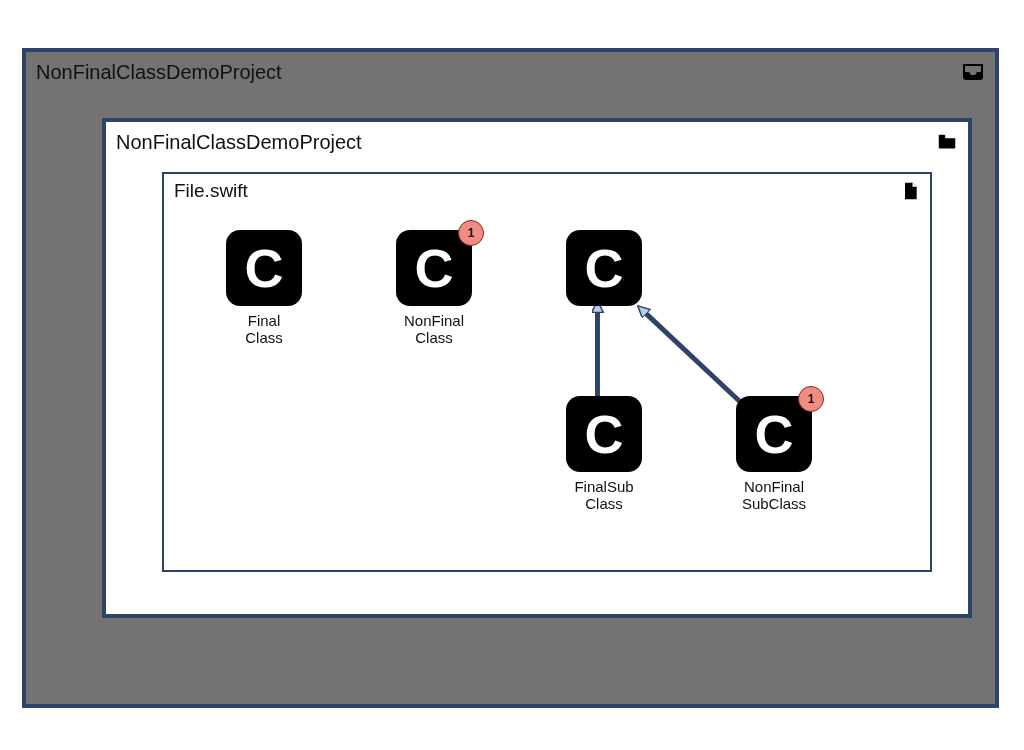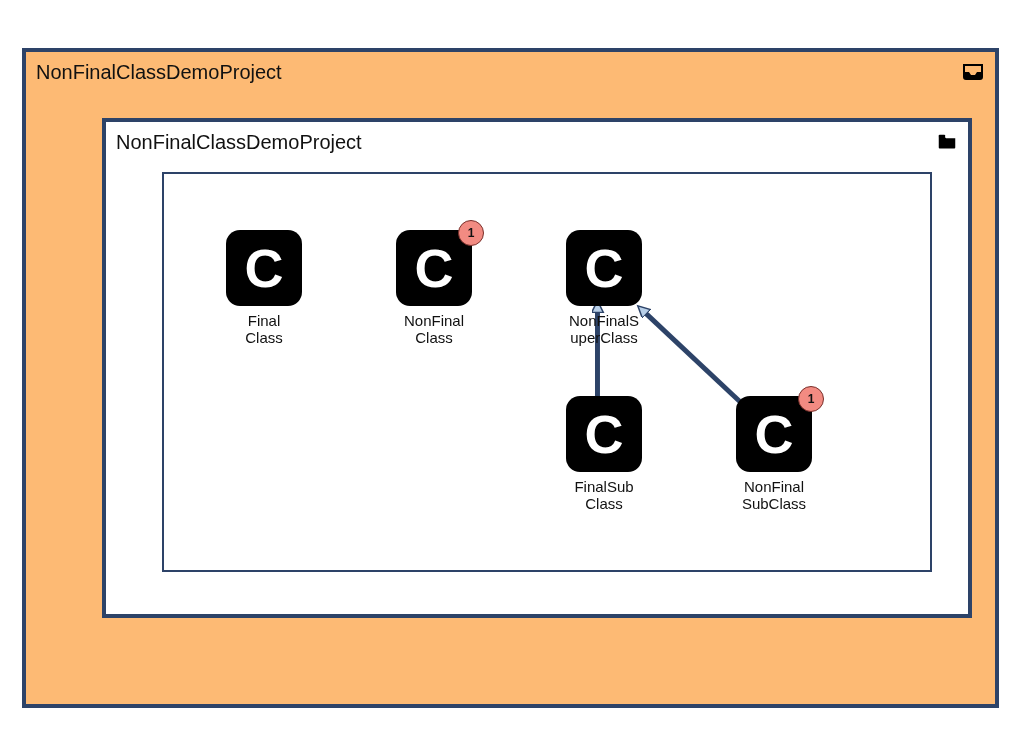--- a/index.html
+++ b/index.html
@@ -12,21 +12,21 @@
     overflow: hidden;
   }
 
   .outer-panel {
     position: absolute;
     left: 22px;
     top: 48px;
     width: 977px;
     height: 660px;
     border: 4px solid #2d4368;
-    background: #fdba74;
+    background: #737373;
   }
   .outer-header {
     display: flex;
     align-items: center;
     padding: 4px 10px 0 10px;
     height: 36px;
   }
   .outer-header .title {
     font-size: 20px;
     color: #111;
@@ -157,20 +157,29 @@
       <div class="title">NonFinalClassDemoProject</div>
       <span class="icon">
         <svg viewBox="0 0 24 24" width="22" height="22">
           <path d="M3 6h6l2 2h10v10a1 1 0 0 1-1 1H4a1 1 0 0 1-1-1V6z" fill="#000"></path>
           <rect x="3" y="4" width="7" height="3" rx="1" fill="#000"></rect>
         </svg>
       </span>
     </div>
 
     <div class="inner-panel">
+      <div class="inner-header">
+        <div class="title">File.swift</div>
+        <span class="icon">
+          <svg viewBox="0 0 24 24" width="20" height="22">
+            <path d="M6 2h9l5 5v15H6V2z" fill="#000"></path>
+            <path d="M15 2v5h5" fill="#fff"></path>
+          </svg>
+        </span>
+      </div>
 
       <div class="canvas">
 
         <svg class="arrows" viewBox="0 0 770 400">
           <defs>
             <marker id="arrowhead" markerWidth="14" markerHeight="14" refX="2" refY="6" orient="auto" markerUnits="userSpaceOnUse">
               <path d="M0,0 L12,6 L0,12 z" fill="#b8cfe8" stroke="#2d4368" stroke-width="1.5"></path>
             </marker>
           </defs>
 
@@ -191,21 +200,20 @@
             <span class="glyph">C</span>
             <span class="badge">1</span>
           </div>
           <div class="label">NonFinal<br>Class</div>
         </div>
 
         <div class="node" style="left:390px; top:56px;">
           <div class="tile">
             <span class="glyph">C</span>
           </div>
-          <div class="label">NonFinalS<br>uperClass</div>
         </div>
 
         <div class="node" style="left:390px; top:222px;">
           <div class="tile">
             <span class="glyph">C</span>
           </div>
           <div class="label">FinalSub<br>Class</div>
         </div>
 
         <div class="node" style="left:560px; top:222px;">

